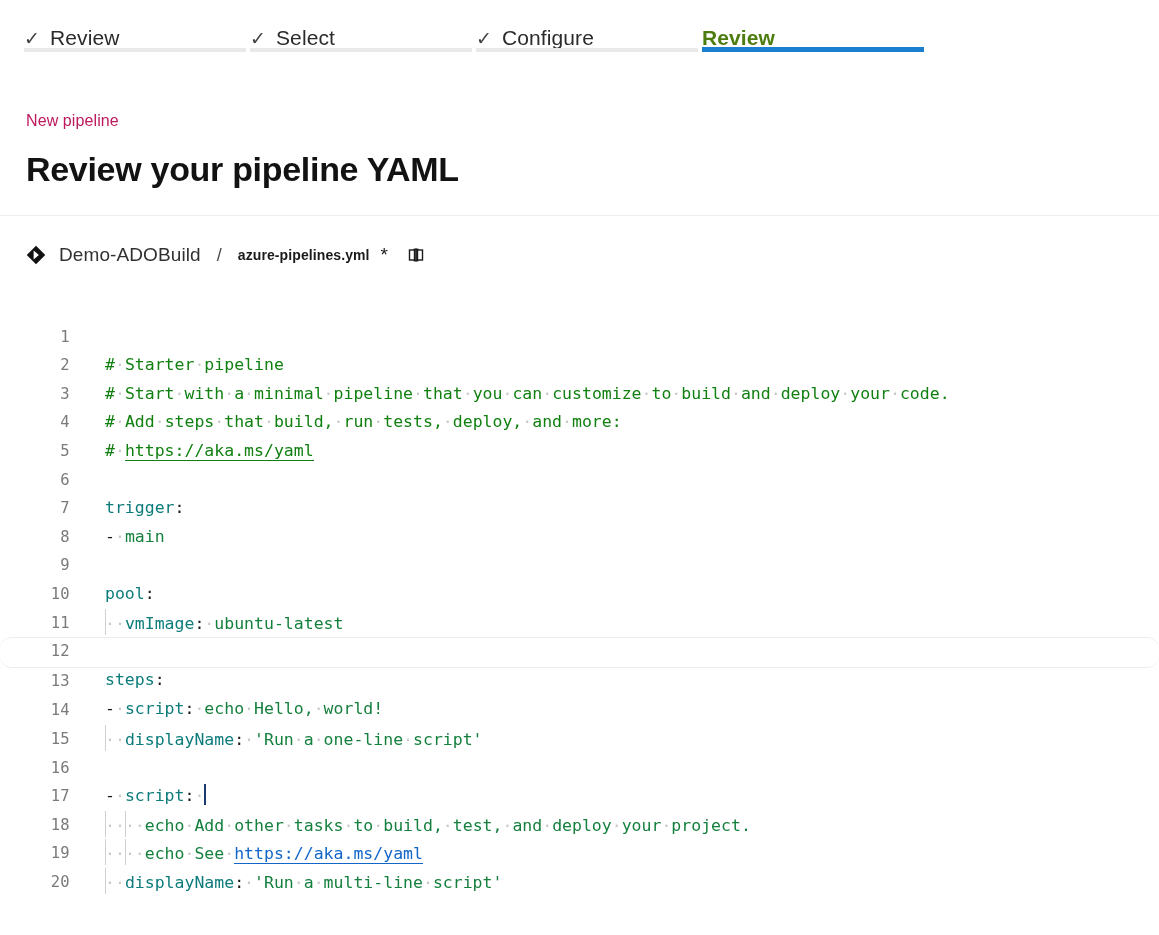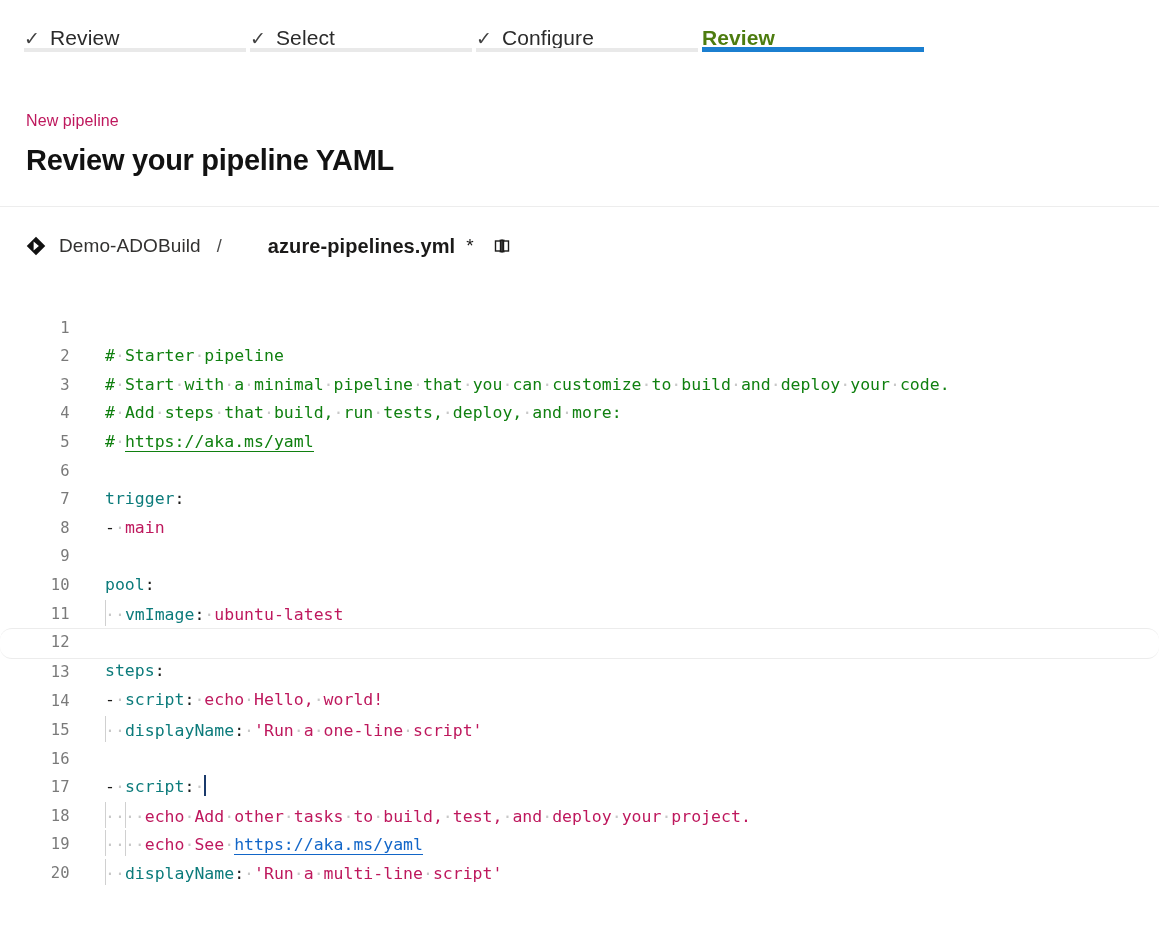--- a/index.html
+++ b/index.html
@@ -78,26 +78,26 @@
     padding: 18px 0 22px 26px;
     border-bottom: 1px solid #ededed;
   }
   .eyebrow {
     font-size: 16px;
     color: #be185d;
     line-height: 26px;
     letter-spacing: .1px;
   }
   .page-title {
-    font-size: 29px;
+    font-size: 34px;
     font-weight: 700;
     color: #121212;
     line-height: 48px;
     letter-spacing: -.3px;
-    margin-top: 2px;
+    margin-top: 11px;
   }
 
   
   .file-bar {
     display: flex;
     align-items: center;
     gap: 13px;
     padding: 22px 0 0 26px;
     height: 34px;
   }
@@ -106,25 +106,24 @@
     font-size: 19px;
     color: #323130;
     letter-spacing: .1px;
   }
   .crumb-sep {
     font-size: 18px;
     color: #4a4a4a;
     padding: 0 3px;
   }
   .crumb-file {
-    font-size: 20px;
+    font-size: 14px;
     font-weight: 700;
     color: #1b1a19;
     letter-spacing: .1px;
-    margin-left: 30px;
   }
   .crumb-dirty {
     font-size: 19px;
     color: #1b1a19;
     margin-left: -2px;
   }
   .split-icon {
     margin-left: 6px;
     display: flex;
     align-items: center;
@@ -160,21 +159,21 @@
     right: 0;
     white-space: pre;
   }
   
   .band-top  { border-top: 1.5px solid #ececec; border-radius: 12px; }
   .band-bot  { border-bottom: 1.5px solid #ececec; }
 
   
   .t-cmt  { color: #108010; }
   .t-key  { color: #0c7b7b; }
-  .t-val  { color: #be185d; }
+  .t-val  { color: #15803d; }
   .t-punc { color: #1b1a19; }
   .t-dash { color: #1b1a19; }
   .t-link-green {
     color: #108010;
     border-bottom: 1.5px solid #108010;
     cursor: pointer;
   }
   .t-link-blue {
     color: #1266c8;
     border-bottom: 1.5px solid #1266c8;

